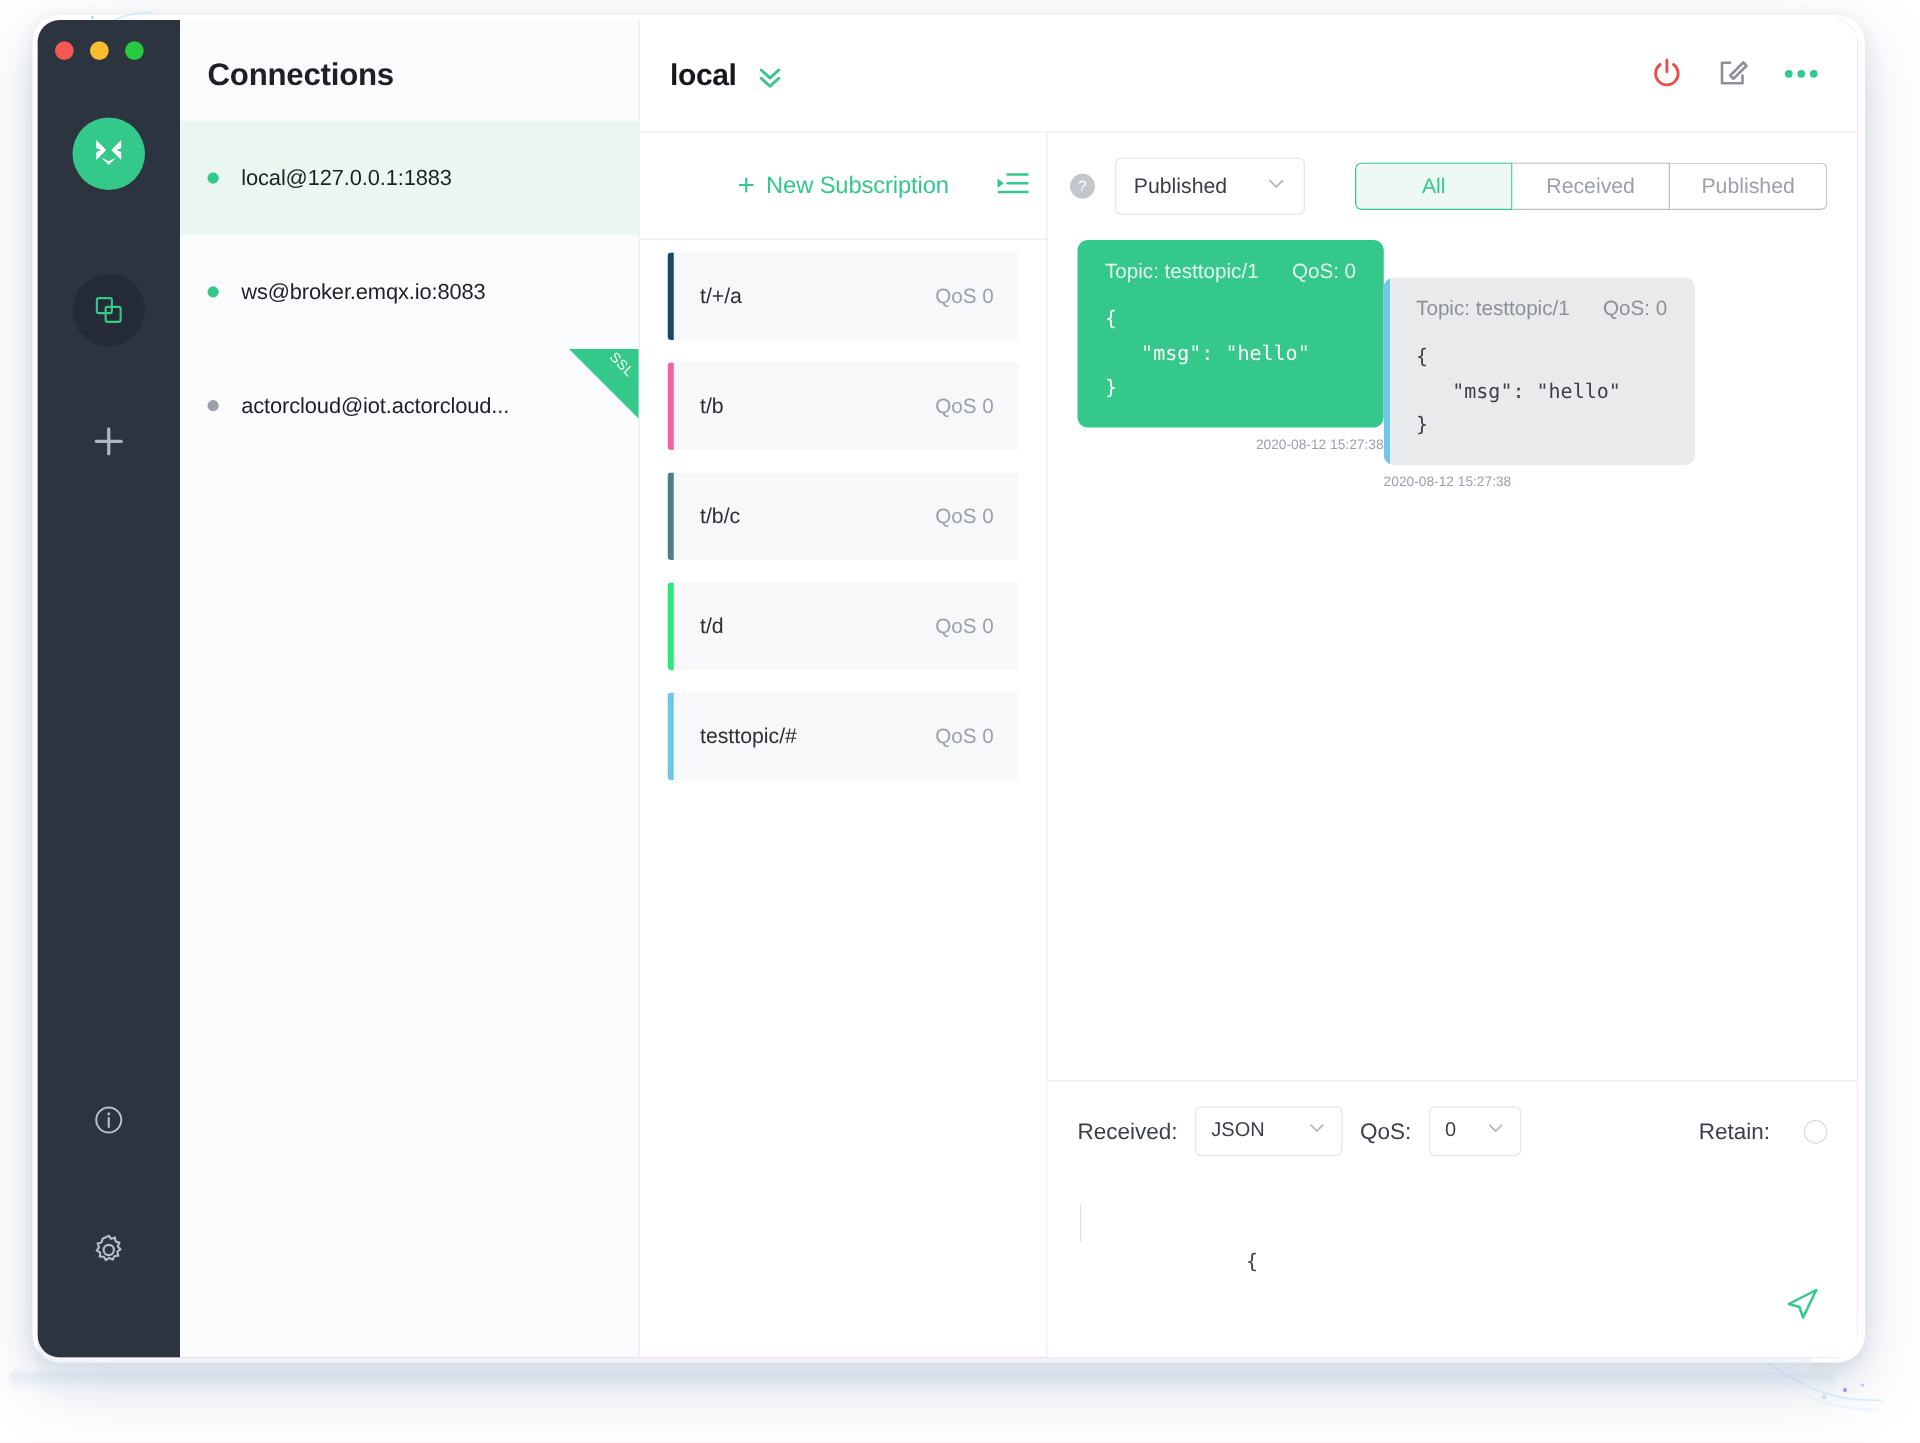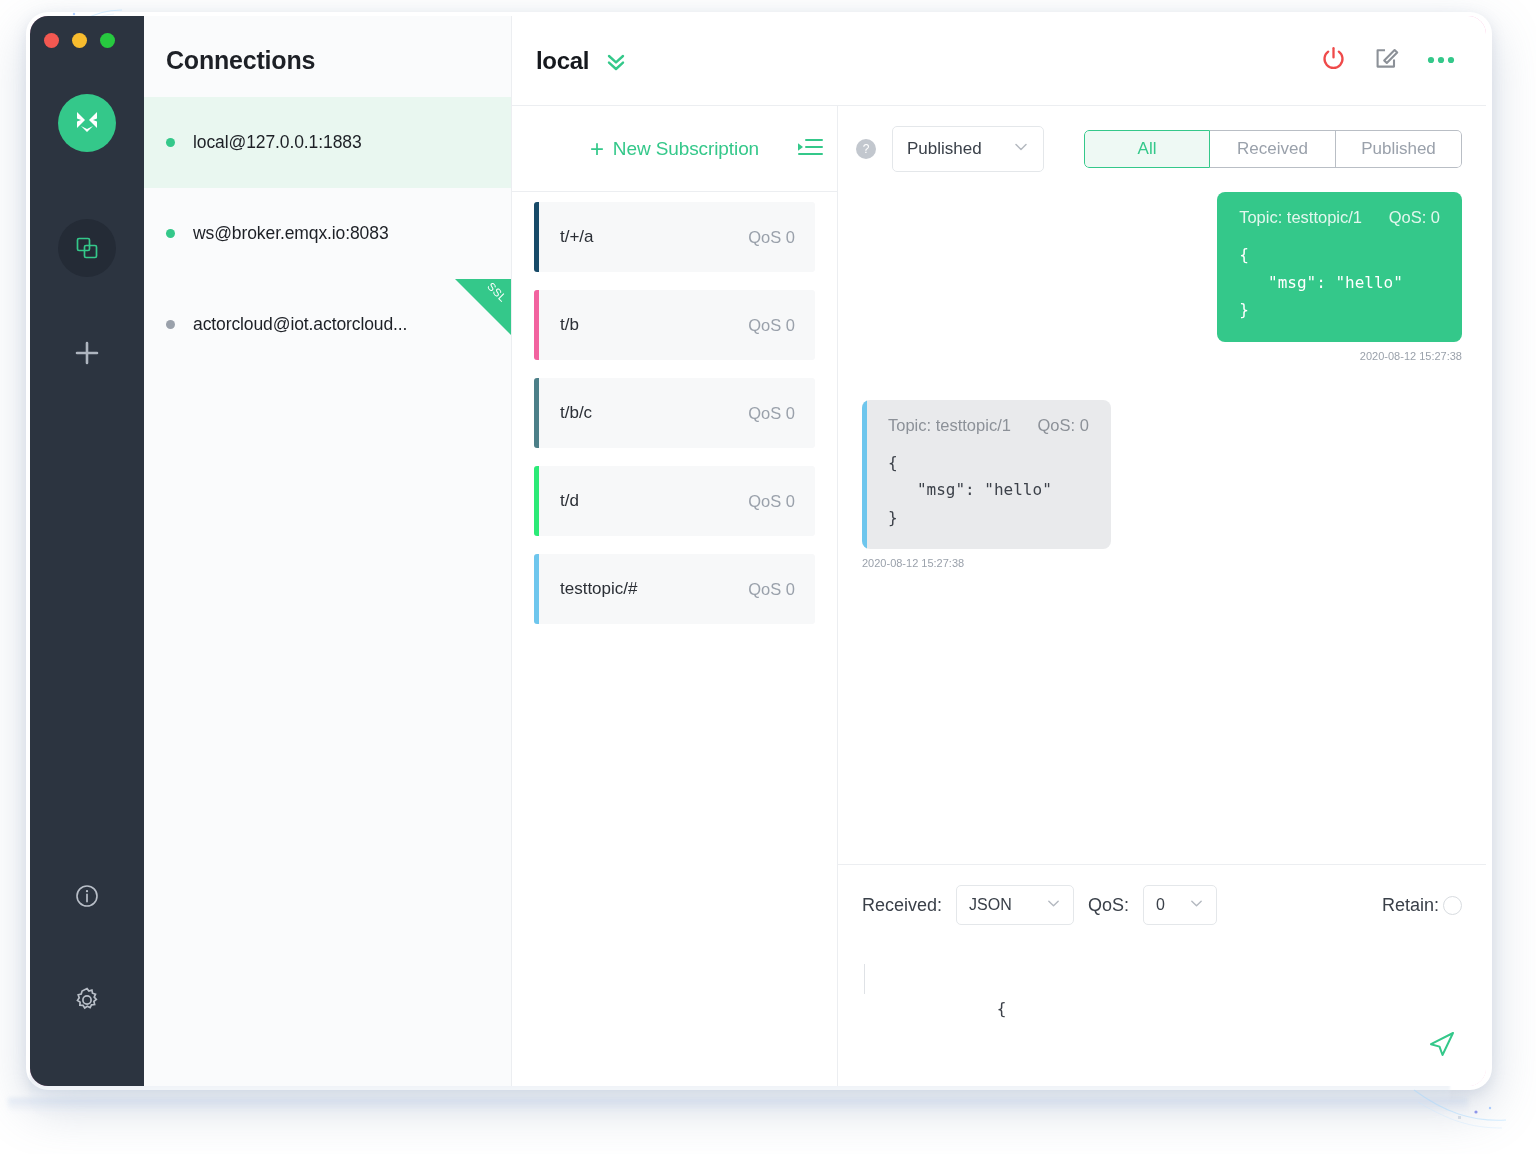--- a/index.html
+++ b/index.html
@@ -228,21 +228,21 @@
   .seg-btn:first-child { border-left: 1px solid #34c88a; border-radius: 5px 0 0 5px; }
   .seg-btn:last-child { border-radius: 0 5px 5px 0; }
   .seg-btn.active {
     background: #eef9f4; color: #34c88a;
     border-color: #34c88a;
   }
 
   .msgs-scroll {
     flex: 1; overflow: hidden;
     padding: 0 24px 0 24px;
-    display: flex; flex-direction: column;
+    display: flex; flex-direction: row;
   }
   .msg-row { display: flex; flex-direction: column; margin-bottom: 8px; }
   .msg-row.pub { align-items: flex-end; }
   .msg-row.recv { align-items: flex-start; }
 
   .bubble {
     border-radius: 8px;
     padding: 16px 22px 18px 22px;
     max-width: 440px;
     position: relative;
@@ -272,21 +272,21 @@
     position: relative;
     background: #fff;
   }
   .pub-row1 { display: flex; align-items: center; gap: 14px; }
   .pub-lbl { font-size: 18px; color: #3a4049; }
   .sel-sm { height: 40px; min-width: 118px; border:1px solid #e4e7ea; border-radius:5px;
             display:flex; align-items:center; padding:0 12px; font-size:16px; color:#3a4049; background:#fff; }
   .sel-xs { height: 40px; min-width: 74px; border:1px solid #e4e7ea; border-radius:5px;
             display:flex; align-items:center; padding:0 12px; font-size:16px; color:#3a4049; background:#fff; }
   .sel-sm .caret, .sel-xs .caret { margin-left: auto; }
-  .retain-wrap { margin-left: auto; display: flex; align-items: center; gap: 4px; }
+  .retain-wrap { margin-left: auto; display: flex; align-items: center; gap: 27px; }
   .retain-box { width: 19px; height: 19px; border-radius: 50%; border: 1.5px solid #d8dce0; background: #fff; }
 
   .pub-topic {
     font-size: 18px; color: #2b2f36;
     padding: 18px 0 12px 2px;
     border-bottom: 1px solid #eceef1;
   }
   .pub-editor {
     font-family: "DejaVu Sans Mono", monospace;
     font-size: 16px; line-height: 1.85;

